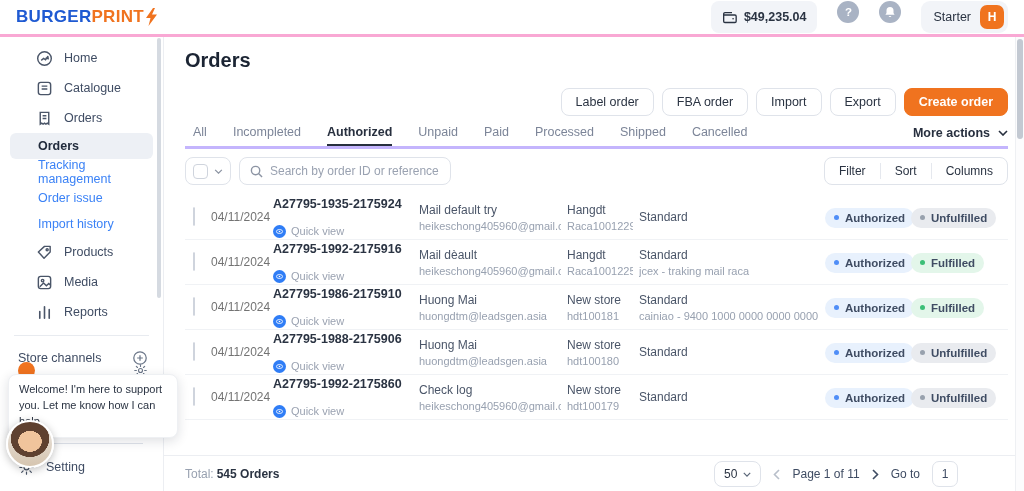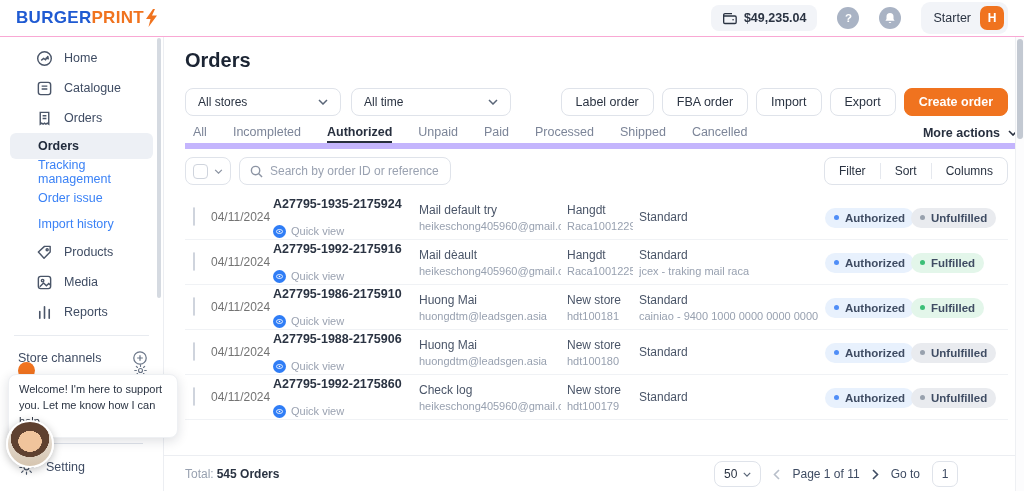--- a/index.html
+++ b/index.html
@@ -2,25 +2,25 @@
 <html style="--accent: #f0731f; --brand-blue: #1f5ad2; --payment-blue: #4f8df7; --success-green: #3bbf77;"><head>
 <meta charset="utf-8">
 <style>
   *{box-sizing:border-box;margin:0;padding:0}
   html,body{width:1024px;height:491px;overflow:hidden;background:#fff;
     font-family:"Liberation Sans",sans-serif;color:#2a3342;position:relative}
   svg{display:block}
 
   
   .topbar{position:absolute;top:0;left:0;right:0;height:37px;background:#fff;
-    border-bottom:1px solid #f9a8d4;display:flex;align-items:center;justify-content:space-between;
+    border-bottom:3px solid #f9a8d4;display:flex;align-items:center;justify-content:space-between;
     padding:16px 16px;z-index:30}
   .logo{display:flex;align-items:center;font-size:17px;font-weight:800;letter-spacing:.3px;cursor:pointer}
   .logo .p1{color:var(--brand-blue,#1f5ad2)} .logo .p2{color:var(--accent,#f0731f)}
-  .topbar-right{display:flex;align-items:center;gap:20px}
+  .topbar-right{display:flex;gap:20px}
   .balance-pill{display:flex;align-items:center;gap:7px;background:#f2f4f8;border-radius:8px;
     padding:6px 11px;font-size:12.5px;font-weight:700;color:#2a3342}
   .circle-btn{width:22px;height:22px;border-radius:50%;background:#a9b3c4;color:#fff;
     display:flex;align-items:center;justify-content:center;font-size:11.5px;font-weight:700}
   .account-pill{display:flex;align-items:center;gap:9px;background:#f2f4f8;border-radius:9px;
     padding:4px 4px 4px 12px;font-size:12.5px;color:#2a3342}
   .avatar-h{width:24px;height:24px;border-radius:7px;background:var(--accent,#f0731f);color:#fff;
     font-weight:700;font-size:12px;display:flex;align-items:center;justify-content:center}
 
   
@@ -60,21 +60,21 @@
 
   .controls{position:absolute;left:21px;top:51px;display:flex;gap:10px}
   .select{height:28px;border:1px solid #dfe3ea;border-radius:8px;background:#fff;display:flex;
     align-items:center;justify-content:space-between;padding:0 12px;font-size:12px;color:#2a3342;cursor:pointer}
   .sel-store{width:156px}.sel-time{width:160px}
   .hdr-actions{position:absolute;right:16px;top:51px;display:flex;gap:8px}
   .btn{height:28px;border:1px solid #dfe3ea;border-radius:8px;background:#fff;padding:0 14px;
     font-size:12.5px;color:#2a3342;font-weight:500;cursor:pointer;font-family:inherit}
   .btn-primary{background:var(--accent,#f0731f);border-color:var(--accent,#f0731f);color:#fff;font-weight:600}
 
-  .tabs-row{position:absolute;left:21px;right:6px;top:88px;height:24px;border-bottom:6px solid #c4b5fd}
+  .tabs-row{position:absolute;left:21px;right:16px;top:88px;height:24px;border-bottom:3px solid #c4b5fd}
   .tabs{display:flex;gap:26px;padding-left:8px;height:100%}
   .tab{border:none;background:none;font-family:inherit;font-size:12.5px;color:#7c8598;
     padding:0 0 9px 0;cursor:pointer}
   .tab.active{color:#272f3e;font-weight:600;border-bottom:2px solid #272f3e}
   .more-actions{position:absolute;right:0;top:1px;display:flex;align-items:center;gap:8px;
     font-size:12.5px;font-weight:600;color:#272f3e;cursor:pointer;background:none;border:none;font-family:inherit}
 
   .search-row{position:absolute;left:21px;right:16px;top:120px;height:28px;display:flex;gap:8px}
   .check-dd{width:46px;height:28px;border:1px solid #dfe3ea;border-radius:8px;display:flex;
     align-items:center;justify-content:center;gap:6px;cursor:pointer;background:#fff}
@@ -293,38 +293,20 @@
   <div class="tooltip">
     <span>Welcome! I'm here to support you. Let me know how I can help.</span>
   </div>
   <div class="support-avatar"></div>
   <div class="sb-thumb"></div>
 </aside>
 
 <main class="main">
   <h1 class="page-title">Orders</h1>
 
-  <div class="controls">
-    <div class="select sel-store">
-      <span>All stores</span>
-      <span>
-          <svg width="10" height="6" viewBox="0 0 10 6" fill="none" stroke="#5a6678" stroke-width="1.5">
-            <path d="M1 1l4 4 4-4"></path>
-          </svg>
-        </span>
-    </div>
-    <div class="select sel-time">
-      <span>All time</span>
-      <span>
-          <svg width="10" height="6" viewBox="0 0 10 6" fill="none" stroke="#5a6678" stroke-width="1.5">
-            <path d="M1 1l4 4 4-4"></path>
-          </svg>
-        </span>
-    </div>
-  </div>
 
   <div class="hdr-actions">
     <button class="btn">Label order</button>
   <button class="btn btn-primary" style="order:2">Create order</button>
       <button class="btn">FBA order</button>
       <button class="btn">Import</button>
       <button class="btn">Export</button>
     </div>
 
   <div class="tabs-row">

